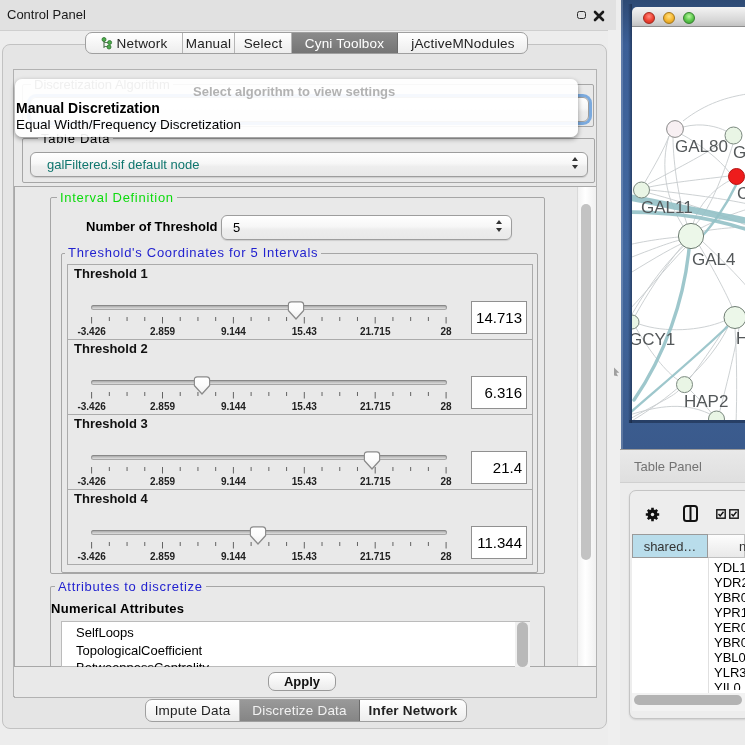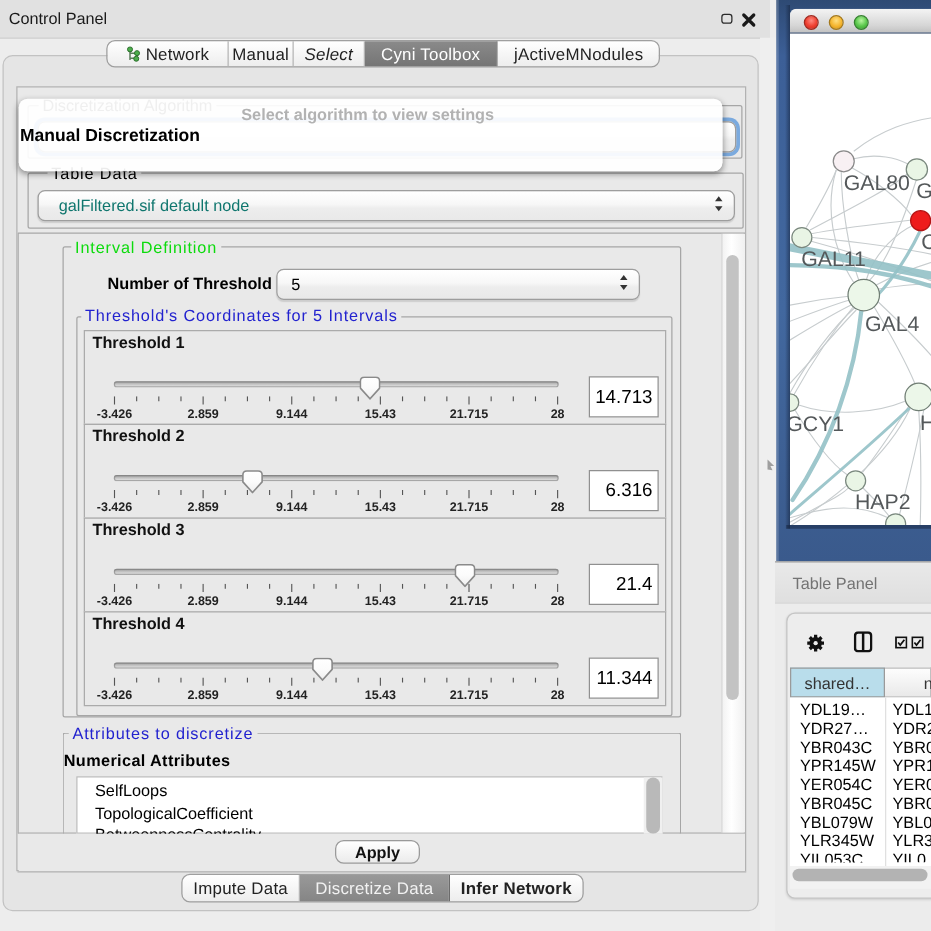--- a/index.html
+++ b/index.html
@@ -49,21 +49,21 @@
        background:linear-gradient(180deg,#ffffff,#ededed);border:1px solid #9f9f9f;box-sizing:border-box;">
     <div class="seg" style="left:0;width:97px;border-right:1px solid #b5b5b5;">
       <svg width="12" height="13" viewBox="0 0 12 13" style="margin-right:4px;">
         <path d="M3 2.5 V11 M3 5.5 H8 M3 9.5 H7.5" stroke="#5a7d5a" stroke-width="1.2" fill="none"></path>
         <circle cx="3" cy="2.5" r="2" fill="#4cae4c" stroke="#2d6e2d" stroke-width="0.8"></circle>
         <circle cx="8.6" cy="5.5" r="2" fill="#4cae4c" stroke="#2d6e2d" stroke-width="0.8"></circle>
         <circle cx="8" cy="10" r="2" fill="#4cae4c" stroke="#2d6e2d" stroke-width="0.8"></circle>
       </svg>
       Network</div>
     <div class="seg" style="left:97px;width:52px;border-right:1px solid #b5b5b5;">Manual</div>
-    <div class="seg" style="left:149px;width:57px;border-right:1px solid #b5b5b5;font-style:italic;">Select</div>
+    <div class="seg" style="left:149px;width:57px;border-right:1px solid #b5b5b5;">Select</div>
     <div class="seg" style="left:206px;width:106px;background:linear-gradient(180deg,#8a8a8a,#757575);color:#fff;border-right:1px solid #6b6b6b;">Cyni Toolbox</div>
     <div class="seg" style="left:312px;width:130px;border-radius:0 7px 7px 0;">jActiveMNodules</div>
   </div>
 
   <div class="abs" style="left:13px;top:69px;width:584px;height:628px;border:1px solid #b2b2b2;background:#e9e9e9;box-sizing:border-box;"></div>
 
   <div class="abs tb" style="left:22px;top:84px;width:570px;height:41px;border-radius:2px;"></div>
   <div class="abs" style="left:31px;top:77px;font-size:13px;color:#333;background:#e9e9e9;padding:0 3px;">Discretization Algorithm</div>
   <div class="abs combo" style="left:30px;top:97px;width:557px;height:23px;box-shadow:0 0 0 3px rgba(86,148,217,0.75);"></div>
 
@@ -406,44 +406,34 @@
   </svg>
 
   <div class="abs" style="left:632px;top:534px;width:113px;height:24px;box-sizing:border-box;">
     <div class="abs" style="left:0;top:0;width:76px;height:24px;background:#b9ddeb;border:1px solid #9a9a9a;box-sizing:border-box;
          display:flex;align-items:center;justify-content:center;font-size:13px;color:#333;">shared…</div>
     <div class="abs" style="left:76px;top:0;width:37px;height:24px;background:linear-gradient(180deg,#fdfdfd,#e9e9e9);border:1px solid #c0c0c0;border-left:none;box-sizing:border-box;
          display:flex;align-items:center;font-size:13px;color:#333;padding-left:31px;">n</div>
   </div>
   <div class="abs" style="left:632px;top:558px;width:113px;height:135px;background:#ffffff;"></div>
   <div class="abs" style="left:708px;top:558px;width:1px;height:135px;background:#e0e0e0;"></div>
-  <div class="abs" style="left:640px;top:560px;">
-    <div class="row">YDL19…</div>
-      <div class="row">YDR27…</div>
-      <div class="row">YBR043C</div>
-    <div class="row">YPR145W</div>
-      <div class="row">YER054C</div>
-      <div class="row">YBR045C</div>
-    <div class="row">YBL079W</div>
-      <div class="row">YLR345W</div>
-      <div class="row" style="height:10px;overflow:hidden;">YIL053C</div>
-  </div>
   <div class="abs" style="left:714px;top:560px;width:31px;overflow:hidden;">
     <div class="row">YDL1</div>
       <div class="row">YDR2</div>
       <div class="row">YBR0</div>
     <div class="row">YPR1</div>
       <div class="row">YER0</div>
       <div class="row">YBR0</div>
     <div class="row">YBL0</div>
       <div class="row">YLR3</div>
       <div class="row" style="height:10px;overflow:hidden;">YIL0</div>
   </div>
 
   <div class="abs" style="left:632px;top:693px;width:113px;height:18px;background:#f2f2f2;"></div>
   <div class="abs" style="left:634px;top:695px;width:108px;height:10px;background:#b3b3b3;border-radius:5px;"></div>
 
   <div class="abs" style="left:15px;top:79px;width:563px;height:58px;background:rgba(255,255,255,0.92);
        border-radius:7px;box-shadow:0 2px 5px rgba(0,0,0,0.4);"></div>
   <div class="abs" style="left:193px;top:84px;font-size:13px;font-weight:bold;color:#b2b2b2;">Select algorithm to view settings</div>
   <div class="abs" style="left:16px;top:100px;font-size:14px;font-weight:bold;color:#000;">Manual Discretization</div>
+  <div class="abs" style="left:16px;top:117px;font-size:13.5px;color:#000;">Equal Width/Frequency Discretization</div>
 
 </div>
 
 </body></html>

